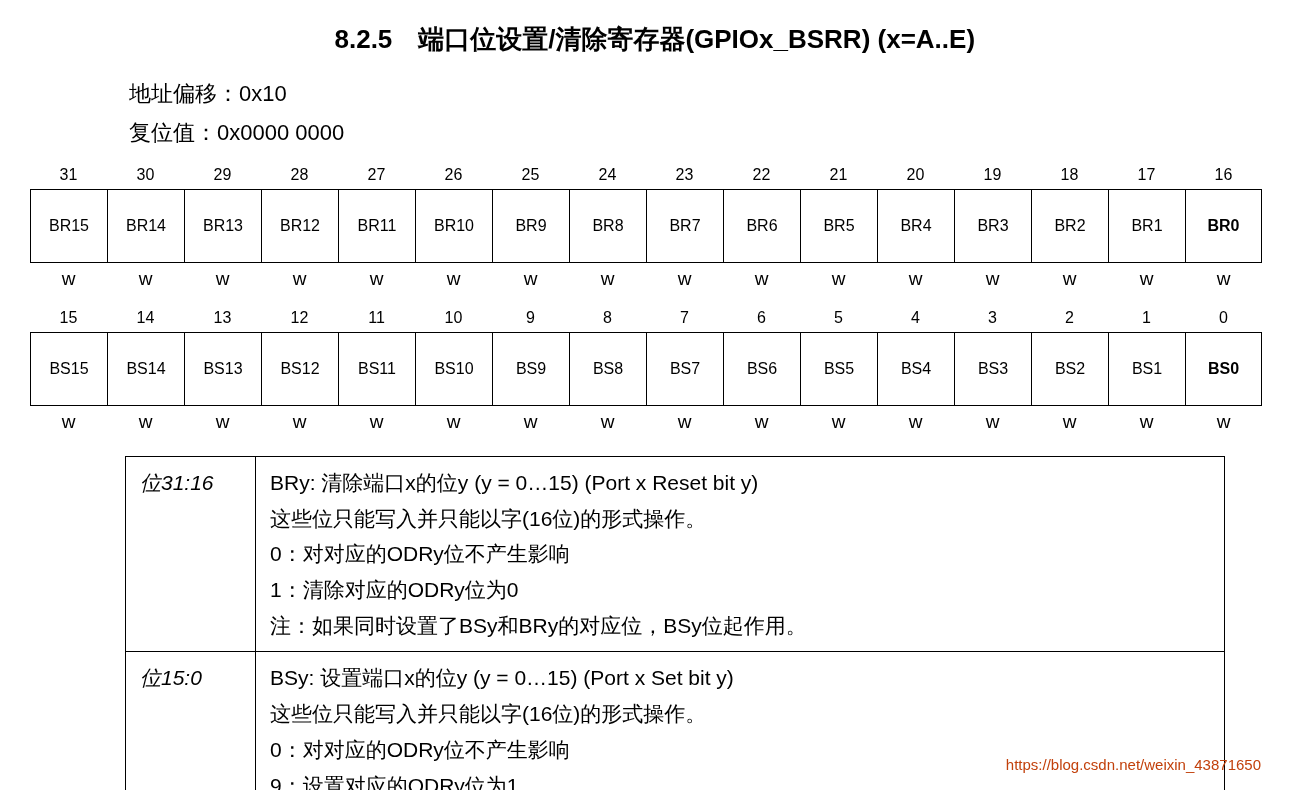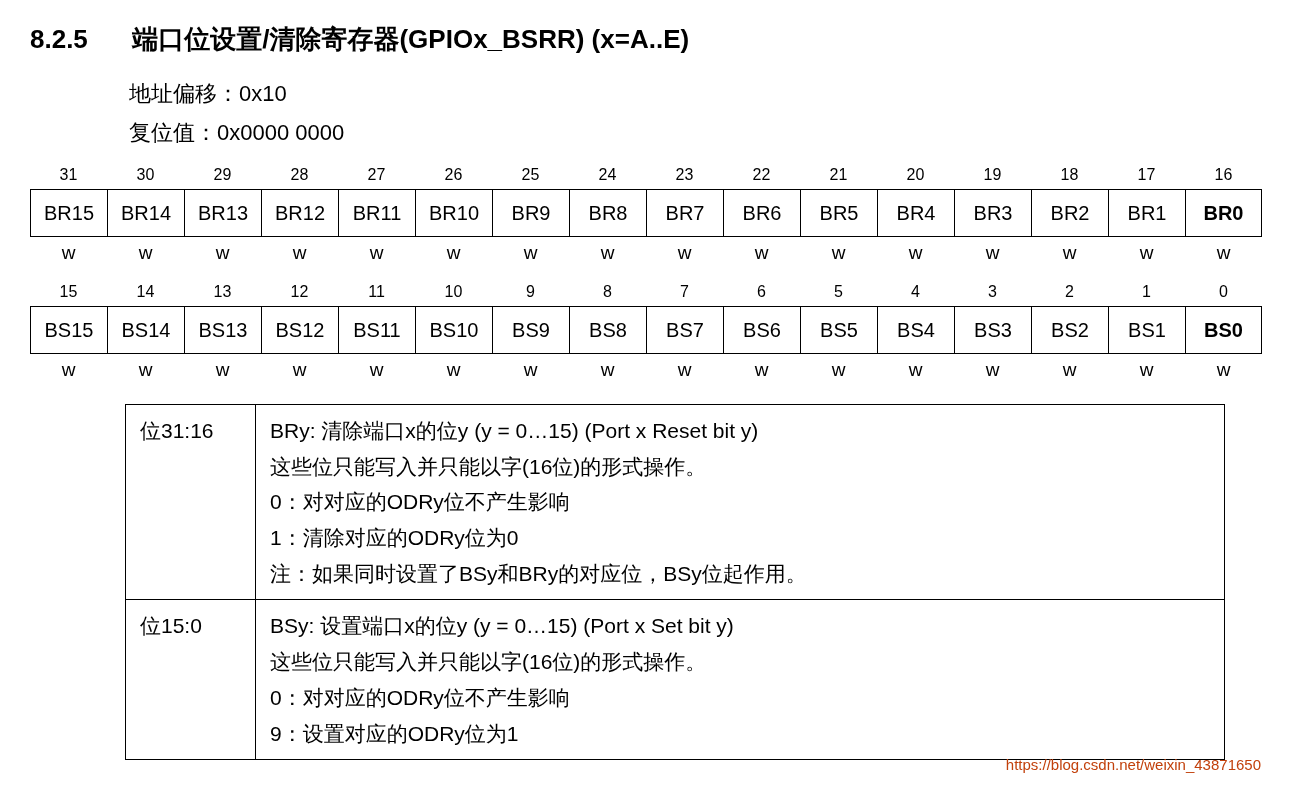--- a/index.html
+++ b/index.html
@@ -9,20 +9,21 @@
       color: #000;
       background: #fff;
       padding: 20px 30px;
       width: 1291px;
       line-height: 1.5;
     }
     .heading {
       font-weight: bold;
       font-size: 26px;
       margin-bottom: 18px;
+      text-align: center;
     }
     .heading .num { display: inline-block; width: 95px; }
     .meta {
       margin-left: 99px;
       font-size: 22px;
       margin-bottom: 6px;
     }
     .bit-table-wrap { margin-top: 12px; }
     .bit-row {
       display: flex;
@@ -30,41 +31,41 @@
     }
     .bit-cell {
       width: 77px;
       text-align: center;
       font-size: 20px;
       padding: 4px 0;
     }
     .bit-name-row .bit-cell {
       border: 1.5px solid #000;
       border-right: none;
-      padding: 8px 0;
-      font-size: 20px;
+      padding: 24px 0;
+      font-size: 16px;
     }
     .bit-name-row .bit-cell:last-child { border-right: 1.5px solid #000; font-weight: bold; }
     .bit-num-row .bit-cell { font-size: 16px; padding: 2px 0; }
     .bit-access-row .bit-cell { font-size: 19px; padding: 2px 0 10px 0; }
 
     .desc-table {
       margin-left: 95px;
       margin-top: 10px;
       border-collapse: collapse;
       width: 1100px;
     }
     .desc-table td {
       border: 1.5px solid #000;
       padding: 8px 14px;
       vertical-align: top;
       font-size: 21px;
       line-height: 1.7;
     }
-    .desc-table td.range { width: 130px; }
+    .desc-table td.range { width: 130px; font-style: italic; }
     .desc-table .bold { font-weight: normal; }
     .watermark {
       position: absolute;
       right: 30px;
       bottom: 14px;
       color: #c2410c;
       font-size: 15px;
     }
   </style>
 </head>

